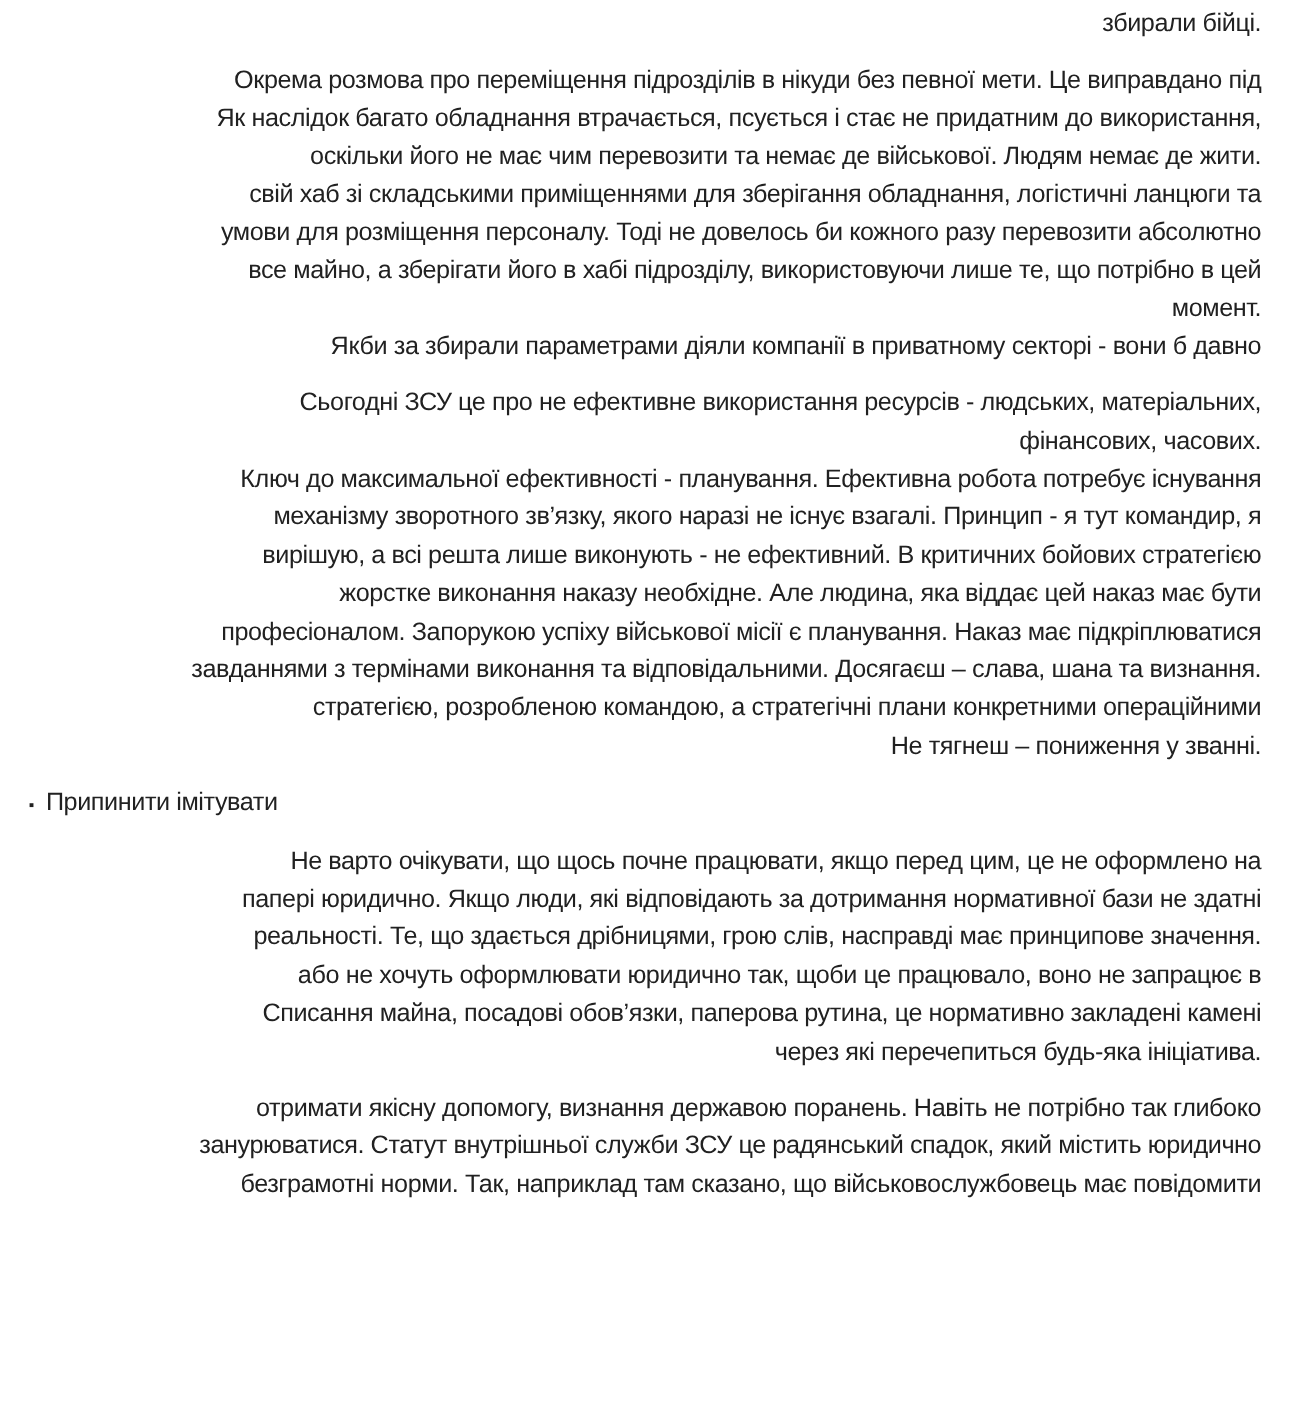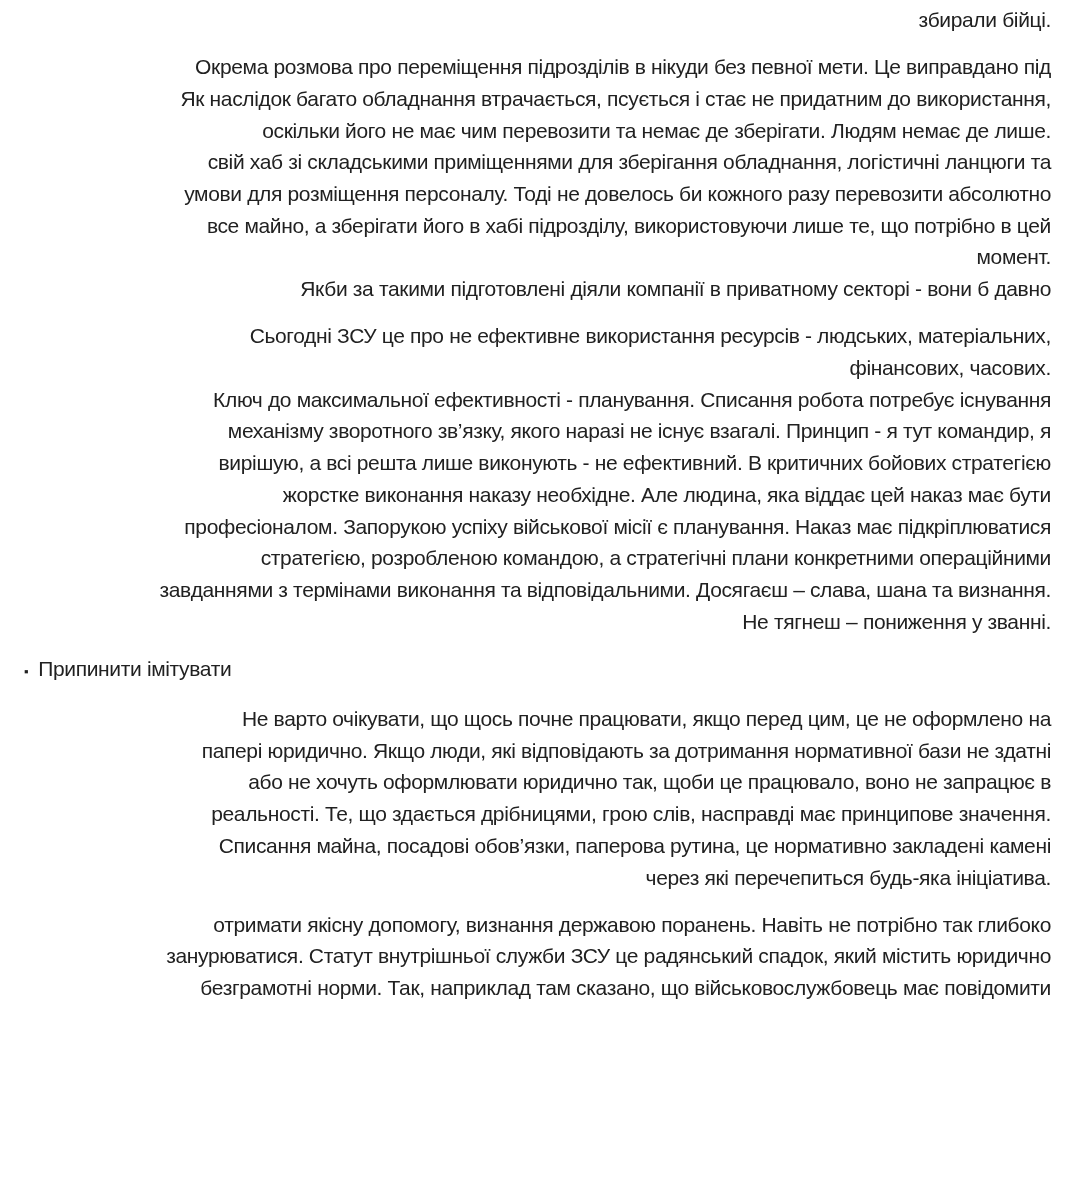--- a/index.html
+++ b/index.html
@@ -46,48 +46,48 @@
 </head>
 <body>
 
 <main class="article" id="article">
     <p class="para">
       <span class="line">збирали бійці.</span>
     </p>
     <p class="para">
       <span class="line">Окрема розмова про переміщення підрозділів в нікуди без певної мети. Це виправдано під</span>
       <span class="line">Як наслідок багато обладнання втрачається, псується і стає не придатним до використання,</span>
-      <span class="line">оскільки його не має чим перевозити та немає де зберігати. Людям немає де лише.</span>
+      <span class="line">оскільки його не має чим перевозити та немає де військової. Людям немає де жити.</span>
       <span class="line">свій хаб зі складськими приміщеннями для зберігання обладнання, логістичні ланцюги та</span>
       <span class="line">умови для розміщення персоналу. Тоді не довелось би кожного разу перевозити абсолютно</span>
       <span class="line">все майно, а зберігати його в хабі підрозділу, використовуючи лише те, що потрібно в цей</span>
       <span class="line">момент.</span>
-      <span class="line">Якби за такими підготовлені діяли компанії в приватному секторі - вони б давно</span>
+      <span class="line">Якби за збирали параметрами діяли компанії в приватному секторі - вони б давно</span>
     </p>
     <p class="para">
       <span class="line">Сьогодні ЗСУ це про не ефективне використання ресурсів - людських, матеріальних,</span>
       <span class="line">фінансових, часових.</span>
-      <span class="line">Ключ до максимальної ефективності - планування. Списання робота потребує існування</span>
+      <span class="line">Ключ до максимальної ефективності - планування. Ефективна робота потребує існування</span>
       <span class="line">механізму зворотного зв’язку, якого наразі не існує взагалі. Принцип - я тут командир, я</span>
       <span class="line">вирішую, а всі решта лише виконують - не ефективний. В критичних бойових стратегією</span>
       <span class="line">жорстке виконання наказу необхідне. Але людина, яка віддає цей наказ має бути</span>
       <span class="line">професіоналом. Запорукою успіху військової місії є планування. Наказ має підкріплюватися</span>
+      <span class="line">завданнями з термінами виконання та відповідальними. Досягаєш – слава, шана та визнання.</span>
       <span class="line">стратегією, розробленою командою, а стратегічні плани конкретними операційними</span>
-      <span class="line">завданнями з термінами виконання та відповідальними. Досягаєш – слава, шана та визнання.</span>
       <span class="line">Не тягнеш – пониження у званні.</span>
     </p>
     <p class="para bullet-item">
       <span class="bullet-marker">▪</span>
       <span class="line">Припинити імітувати</span>
     </p>
     <p class="para">
       <span class="line">Не варто очікувати, що щось почне працювати, якщо перед цим, це не оформлено на</span>
       <span class="line">папері юридично. Якщо люди, які відповідають за дотримання нормативної бази не здатні</span>
+      <span class="line">реальності. Те, що здається дрібницями, грою слів, насправді має принципове значення.</span>
       <span class="line">або не хочуть оформлювати юридично так, щоби це працювало, воно не запрацює в</span>
-      <span class="line">реальності. Те, що здається дрібницями, грою слів, насправді має принципове значення.</span>
       <span class="line">Списання майна, посадові обов’язки, паперова рутина, це нормативно закладені камені</span>
       <span class="line">через які перечепиться будь-яка ініціатива.</span>
     </p>
     <p class="para">
       <span class="line">отримати якісну допомогу, визнання державою поранень. Навіть не потрібно так глибоко</span>
       <span class="line">занурюватися. Статут внутрішньої служби ЗСУ це радянський спадок, який містить юридично</span>
       <span class="line">безграмотні норми. Так, наприклад там сказано, що військовослужбовець має повідомити</span>
     </p>
   </main>
 

